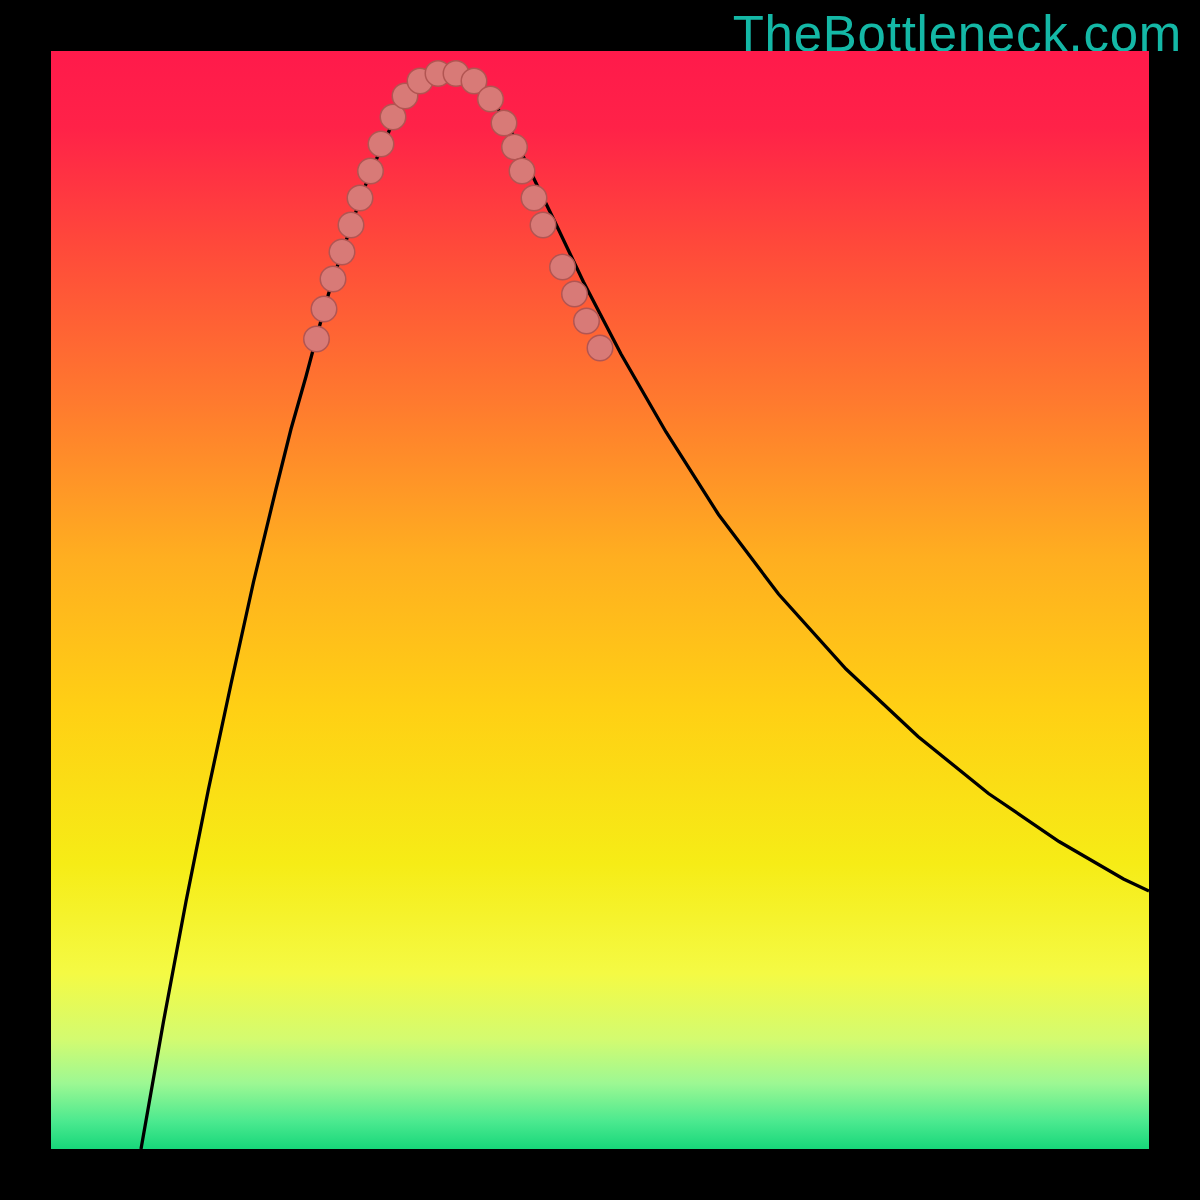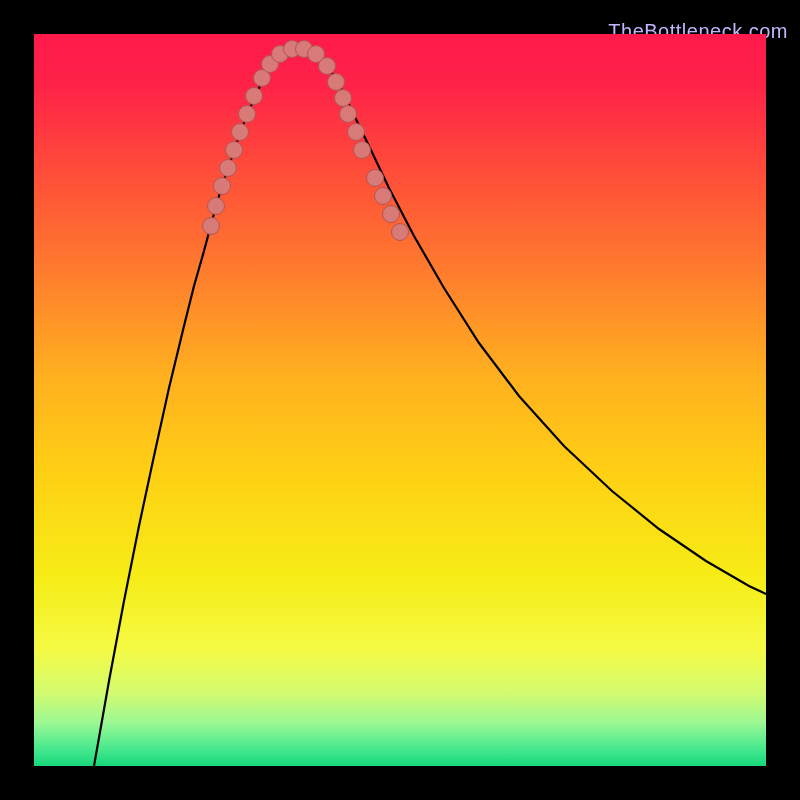--- a/index.html
+++ b/index.html
@@ -22,24 +22,24 @@
   .plot {
     position: absolute;
     left: 34px;
     top: 34px;
     width: 732px;
     height: 732px;
     overflow: hidden;
   }
   .watermark {
     position: absolute;
-    top: 20px;
+    top: 4px;
     right: 12px;
-    color: #c4b5fd;
-    font-size: 20px;
+    color: #14b8a6;
+    font-size: 34px;
     font-weight: 500;
     letter-spacing: 0.5px;
     user-select: none;
   }
   svg {
     display: block;
   }
 </style>
 </head>
 <body>

